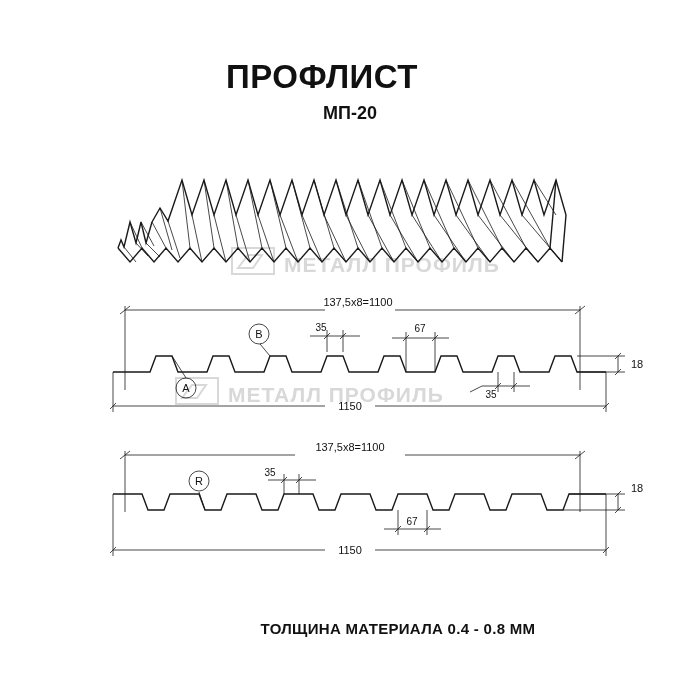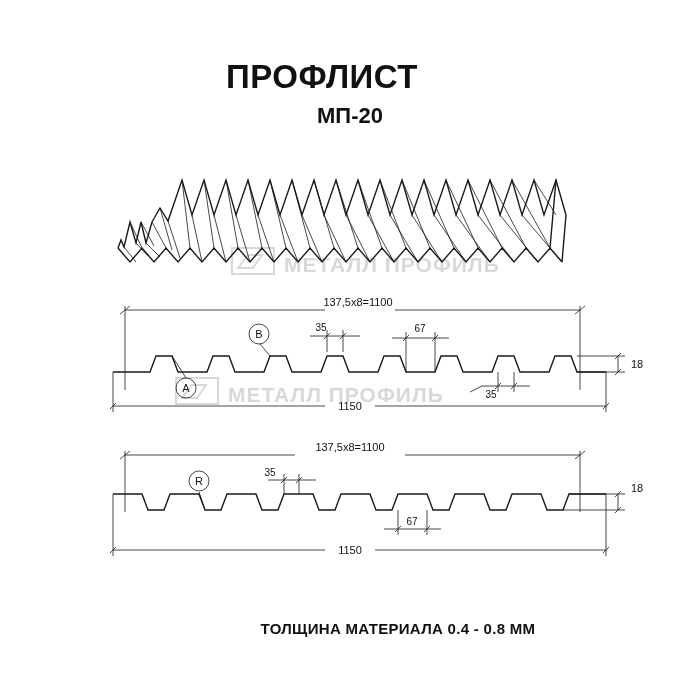--- a/index.html
+++ b/index.html
@@ -32,21 +32,21 @@
     font-weight: bold;
     letter-spacing: 0.5px;
     color: #111111;
   }
   .subtitle {
     position: absolute;
     left: 0;
     top: 103px;
     width: 700px;
     text-align: center;
-    font-size: 22px;
+    font-size: 18px;
     font-weight: bold;
     color: #111111;
   }
   .footnote {
     position: absolute;
     left: 0;
     top: 620px;
     width: 700px;
     text-align: center;
     font-size: 15px;

